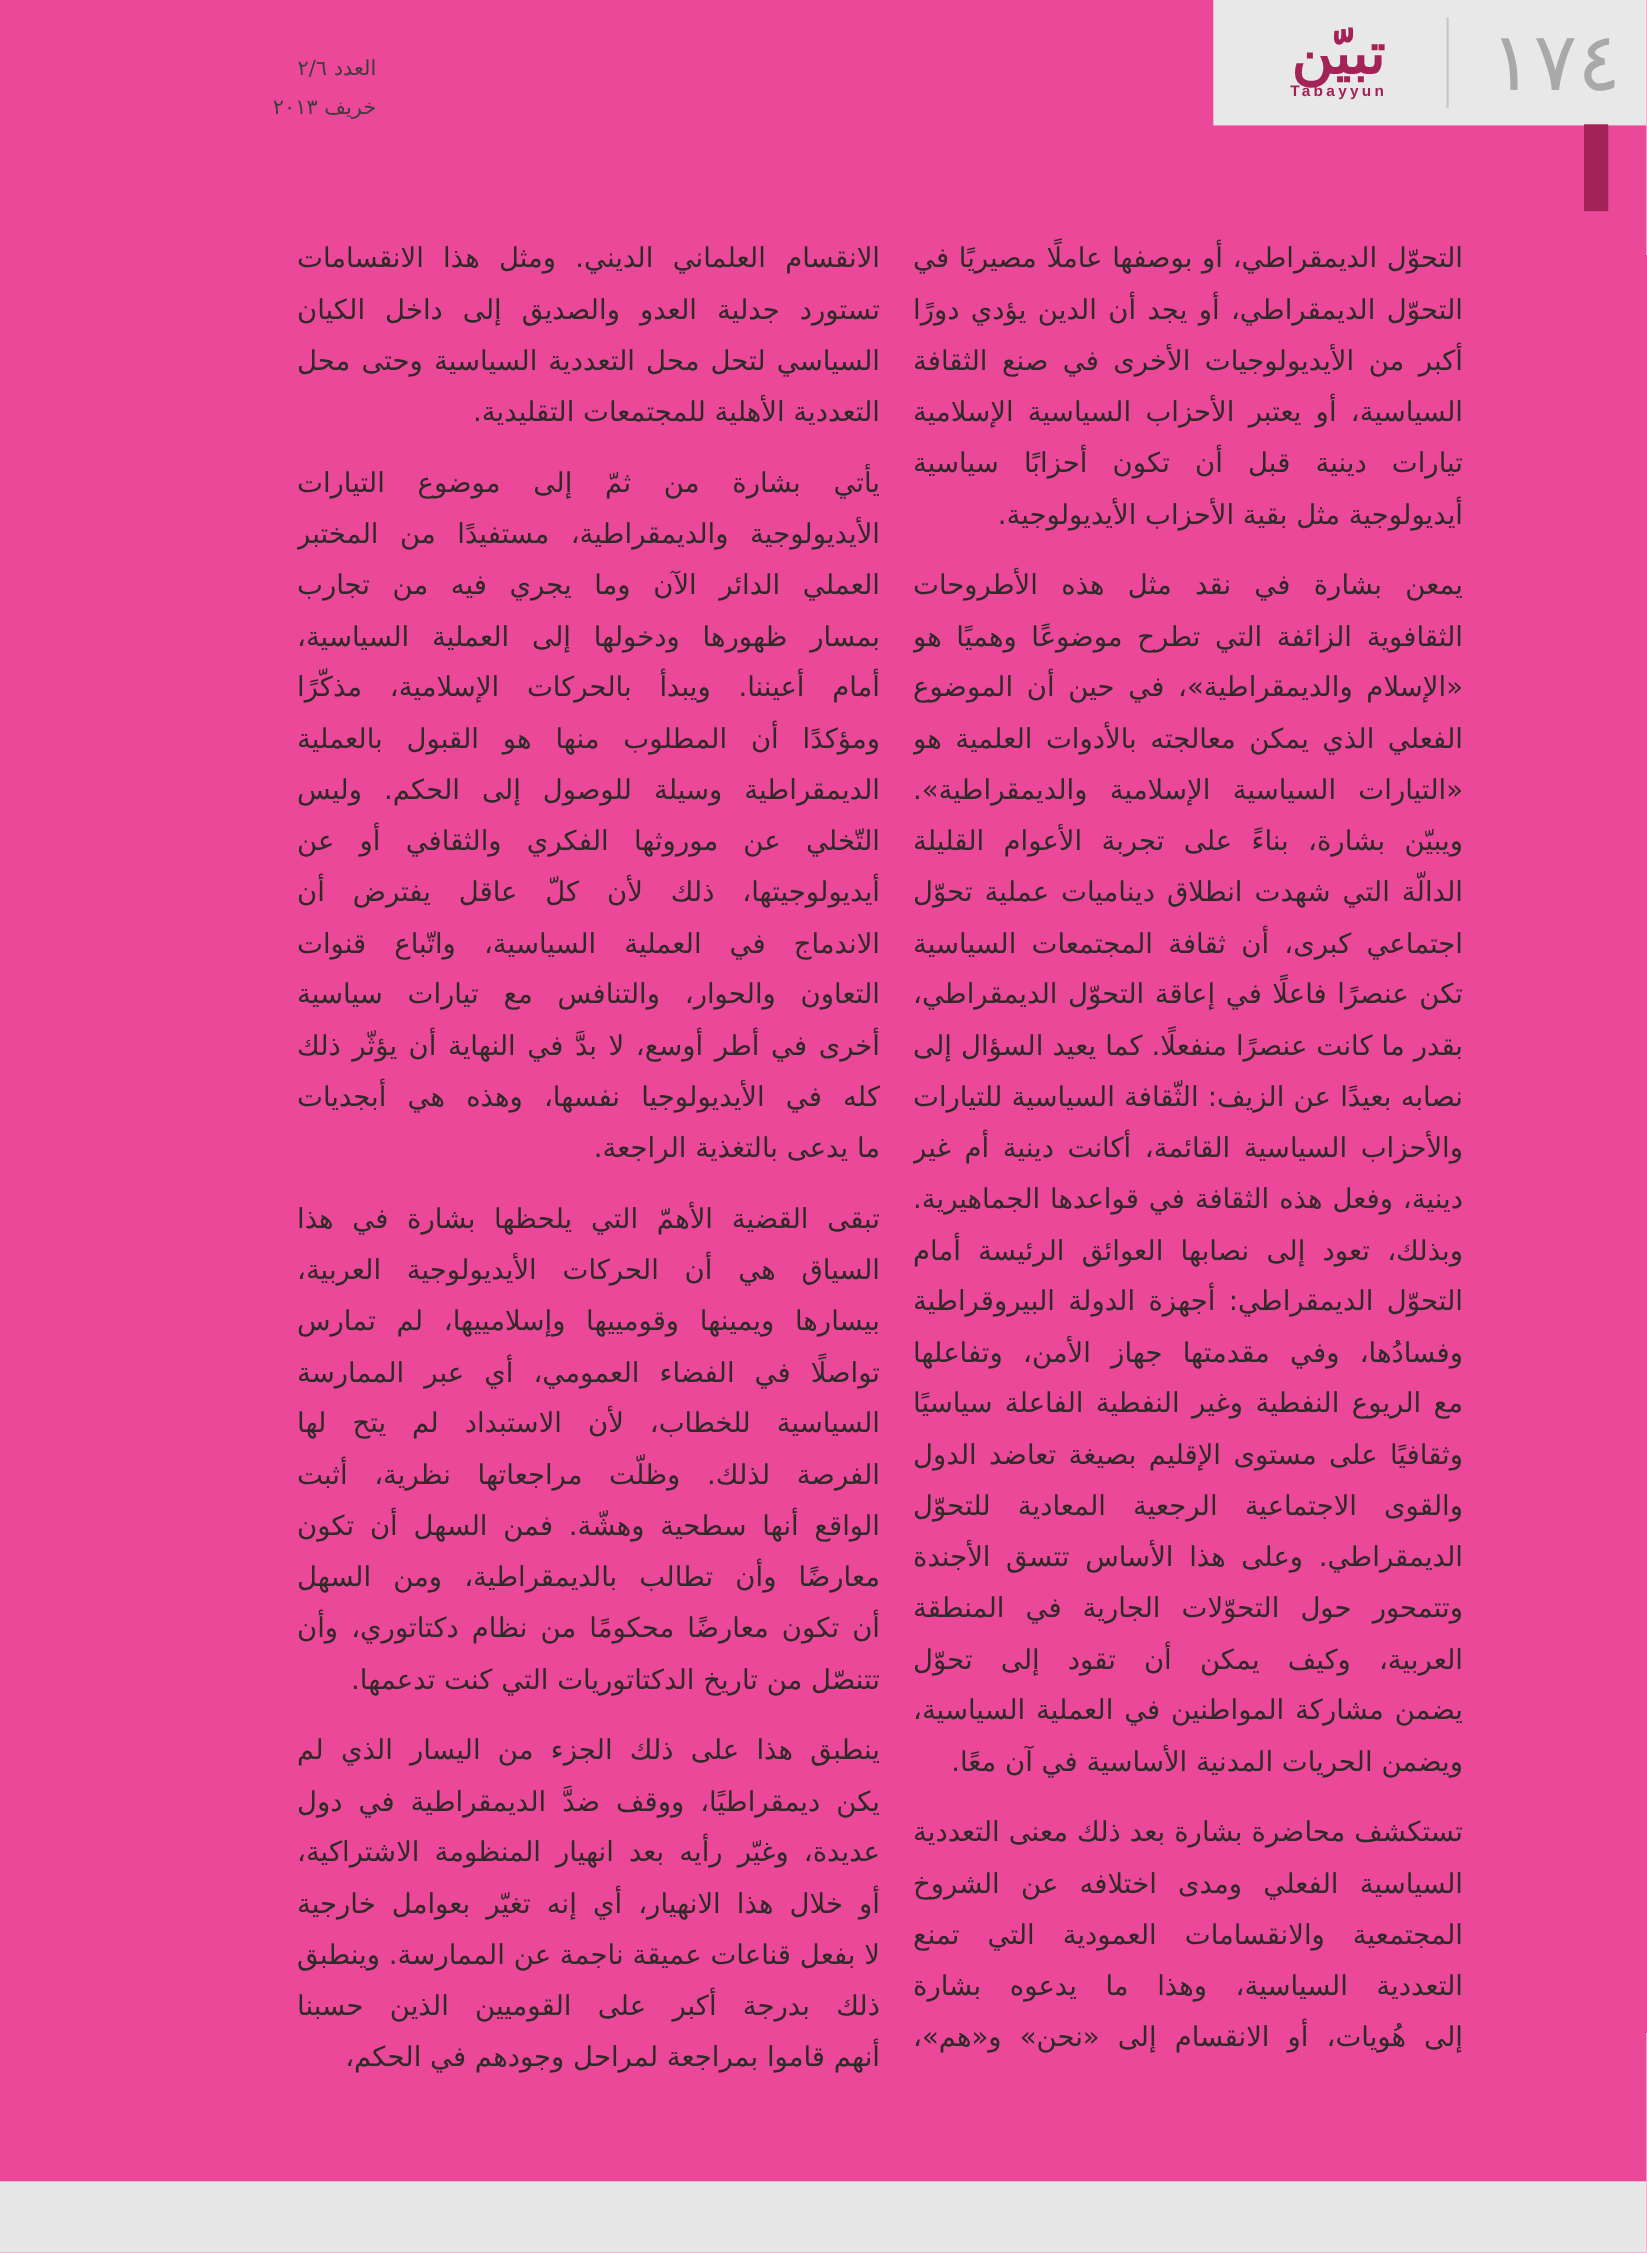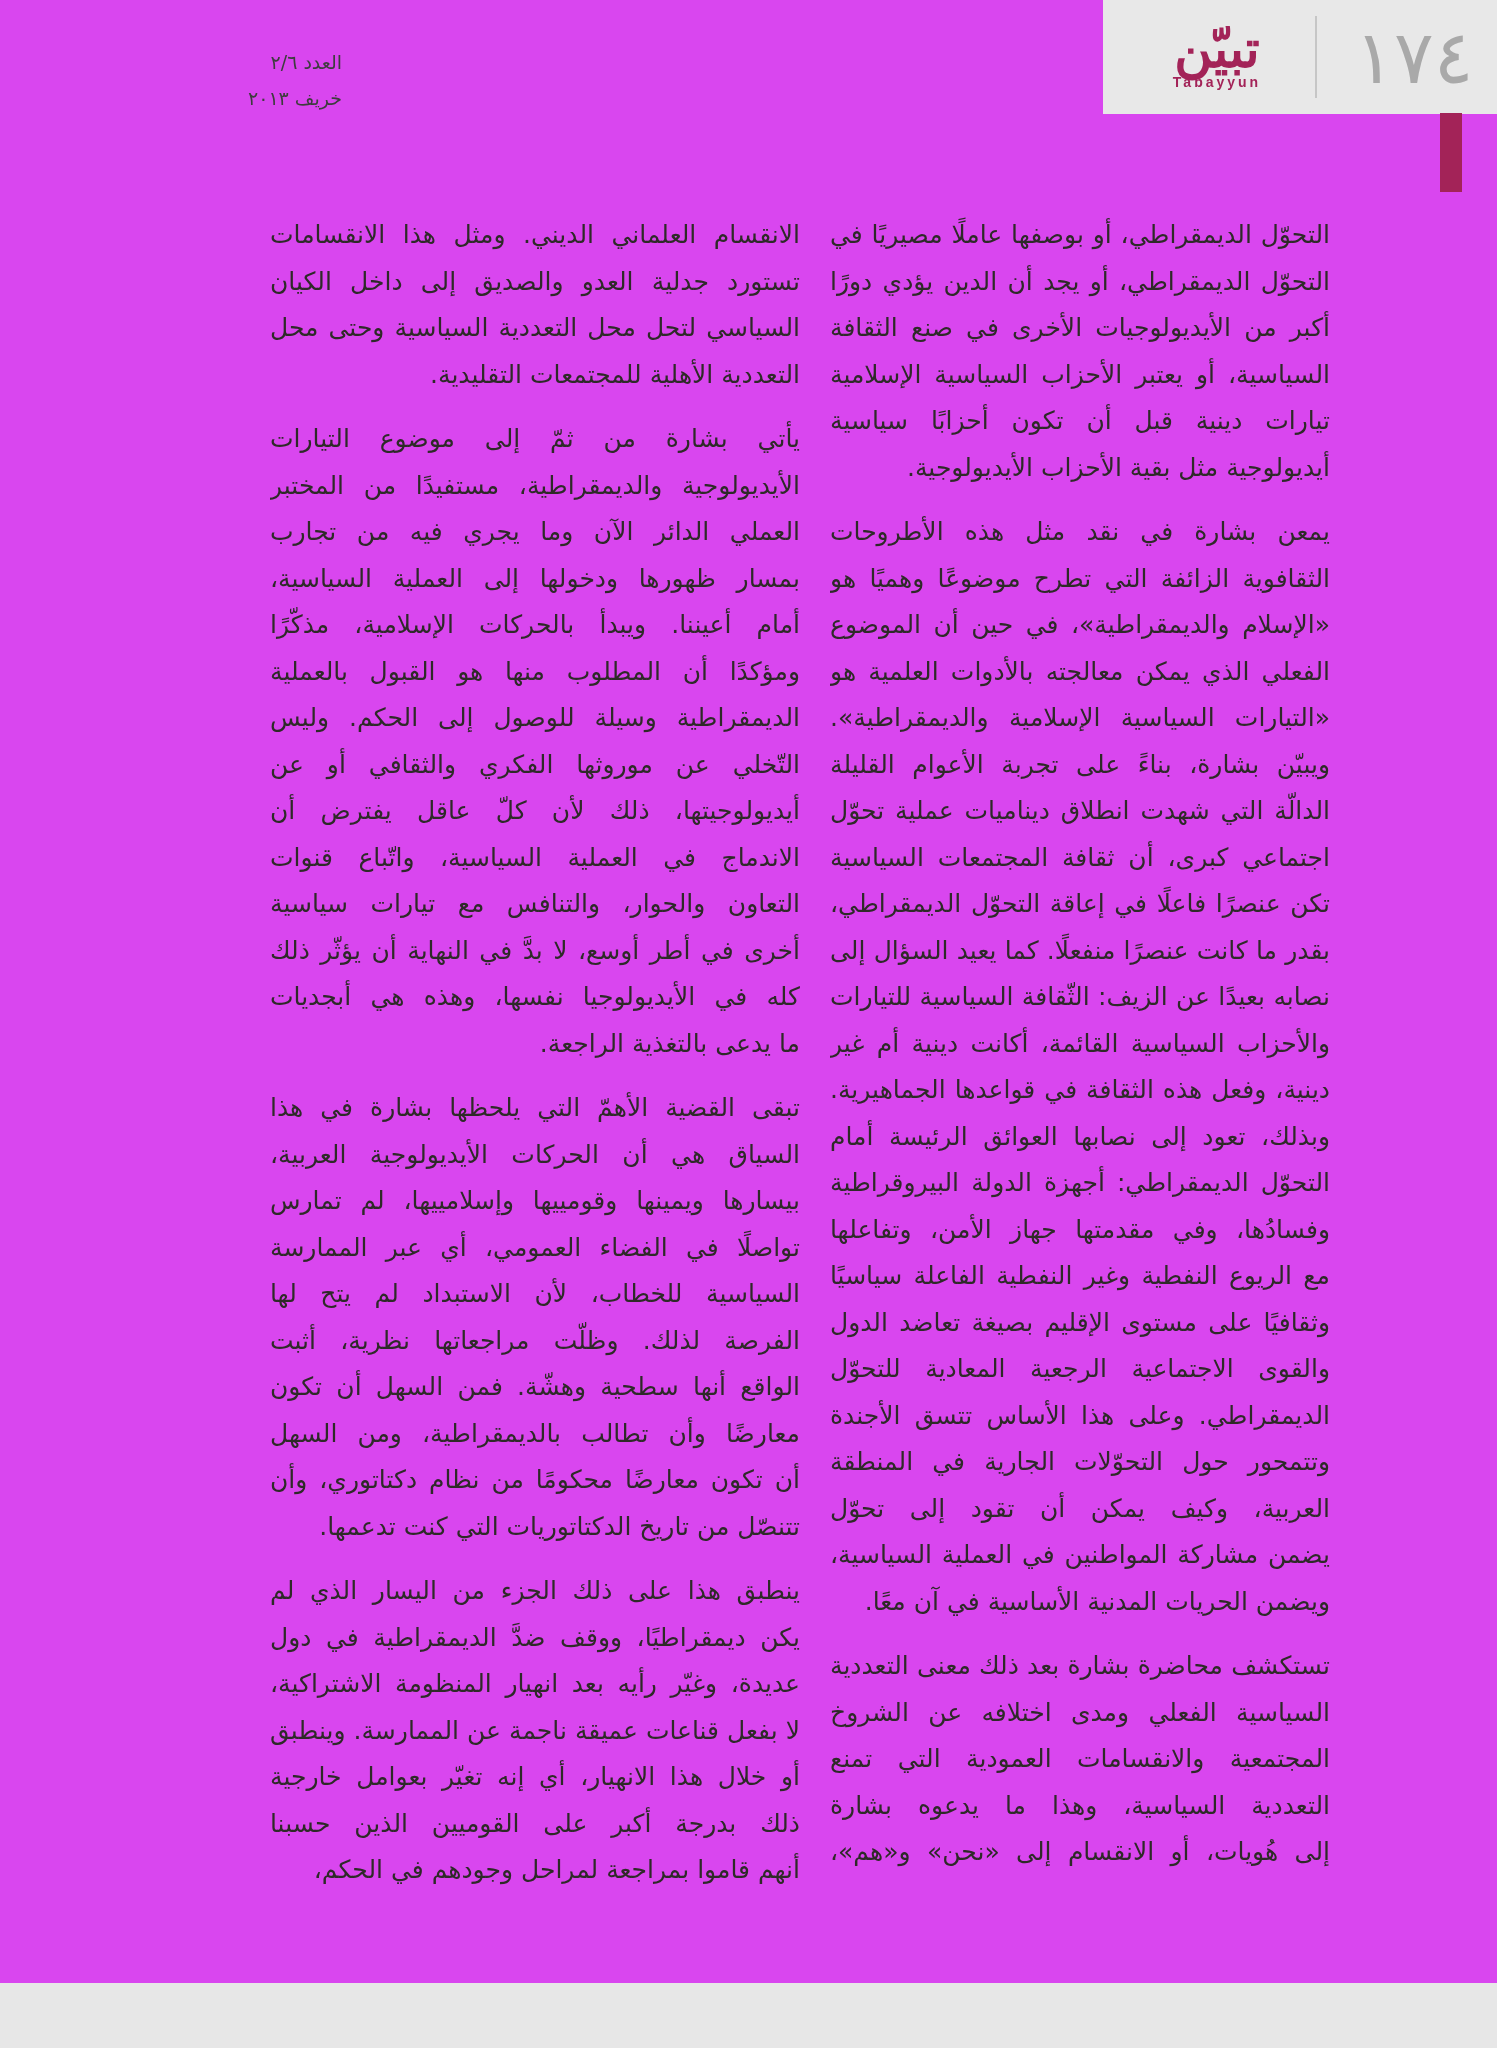--- a/index.html
+++ b/index.html
@@ -1,19 +1,19 @@
 <!DOCTYPE html>
 <html lang="ar"><head>
 <meta charset="utf-8">
 <style>
   html,body{margin:0;padding:0;background:#ffffff;}
   .page{
     position:relative;
     width:1497px;height:2048px;
-    background:#d946ef;
+    background:#ec4899;
     overflow:hidden;
     font-family:"DejaVu Sans",sans-serif;
   }
   
   .header-left{
     position:absolute;left:248px;top:44px;
     direction:rtl;text-align:right;
     color:#3d3d3d;font-size:19px;line-height:36px;
   }
   .header-block{
@@ -170,22 +170,22 @@
           <div class="line">الفرصة لذلك. وظلّت مراجعاتها نظرية، أثبت</div>
           <div class="line">الواقع أنها سطحية وهشّة. فمن السهل أن تكون</div>
           <div class="line">معارضًا وأن تطالب بالديمقراطية، ومن السهل</div>
           <div class="line">أن تكون معارضًا محكومًا من نظام دكتاتوري، وأن</div>
           <div class="line end">تتنصّل من تاريخ الدكتاتوريات التي كنت تدعمها.</div>
         </div>
         <div class="para">
           <div class="line">ينطبق هذا على ذلك الجزء من اليسار الذي لم</div>
           <div class="line">يكن ديمقراطيًا، ووقف ضدَّ الديمقراطية في دول</div>
           <div class="line">عديدة، وغيّر رأيه بعد انهيار المنظومة الاشتراكية،</div>
+          <div class="line">أو خلال هذا الانهيار، أي إنه تغيّر بعوامل خارجية</div>
           <div class="line">لا بفعل قناعات عميقة ناجمة عن الممارسة. وينطبق</div>
-          <div class="line">أو خلال هذا الانهيار، أي إنه تغيّر بعوامل خارجية</div>
           <div class="line">ذلك بدرجة أكبر على القوميين الذين حسبنا</div>
           <div class="line end">أنهم قاموا بمراجعة لمراحل وجودهم في الحكم،</div>
         </div>
       </div>
   </div>
 
   <div class="footer-band"></div>
 
 </div>
 

